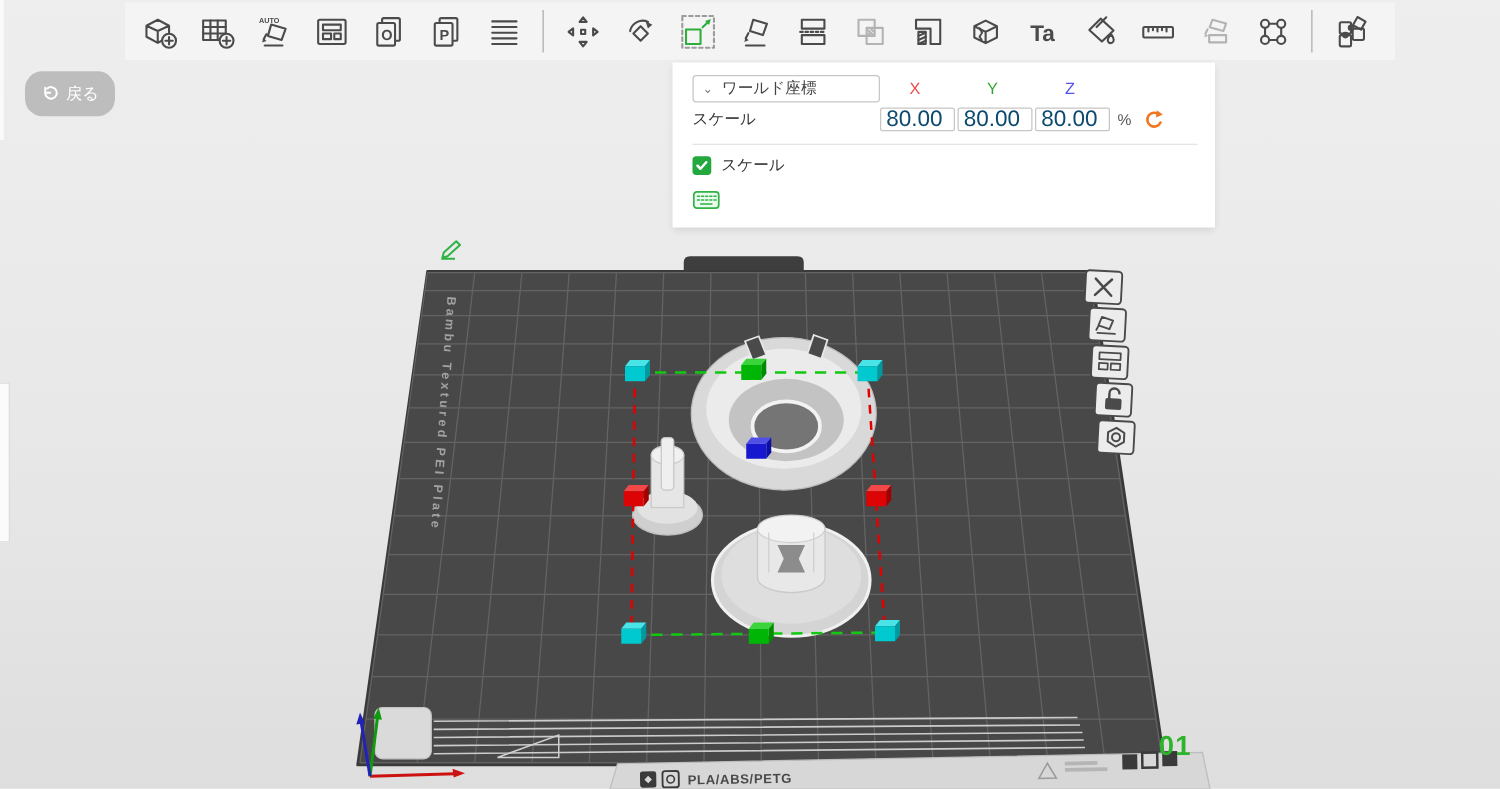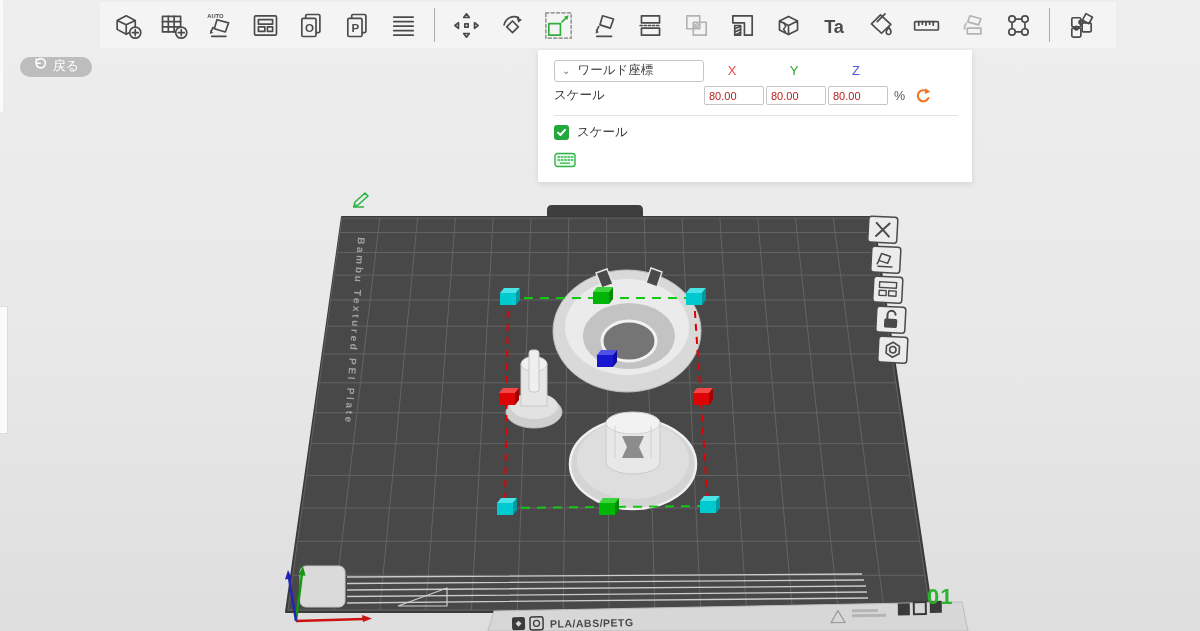--- a/index.html
+++ b/index.html
@@ -17,36 +17,36 @@
   }
   .tb{width:40px;height:40px;margin:0 3px;display:flex;align-items:center;justify-content:center;border-radius:3px;cursor:pointer}
   .tb svg{width:31px;height:31px}
   .tb svg *{stroke:#4b4b4b;fill:none;stroke-width:1.3;stroke-linejoin:round;stroke-linecap:round}
   .tb svg .f{fill:#4b4b4b;stroke:none}
   .tb svg text{fill:#4b4b4b;stroke:none;font-family:"Liberation Sans",sans-serif;font-weight:bold}
   .tb.disabled{opacity:.38}
   .vsep{width:1px;height:34px;background:#ababab;margin:0 8px}
   
   .back-btn{
-    position:absolute;left:20px;top:57px;width:72px;height:20px;border-radius:14px;
-    background:#bdbdbd;color:#fff;display:flex;justify-content:center;
+    position:absolute;left:20px;top:57px;width:72px;height:36px;border-radius:14px;
+    background:#bdbdbd;color:#fff;display:flex;align-items:center;justify-content:center;
     gap:6px;font-size:13px;z-index:5;cursor:pointer
   }
   
   .panel{
     position:absolute;left:538px;top:50px;width:418px;background:#fff;z-index:6;
     padding:8px 0 12px 16px;box-shadow:0 2px 6px rgba(0,0,0,.10);
   }
   .prow{display:grid;grid-template-columns:150px 62px 62px 62px 70px;align-items:center;height:25px}
   .dropdown{width:134px;height:20px;border:1px solid #c6c6c6;border-radius:3px;display:flex;align-items:center;gap:7px;padding:0 7px;font-size:12.5px;color:#444;cursor:pointer;background:#fff}
   .chev{font-size:10px;color:#777}
   .axis{width:56px;display:inline-block;text-align:center;font-size:13px}
   .ax-x{color:#e94b4b}.ax-y{color:#2da52d}.ax-z{color:#5454e8}
   .rowlab{font-size:12.5px;color:#333}
-  .num{width:50px;height:17px;border:1px solid #c6c6c6;border-radius:2px;font-size:11px;color:#b91c1c;padding:0 4px;font-family:"Liberation Sans",sans-serif;background:#fff}
+  .num{width:50px;height:17px;border:1px solid #c6c6c6;border-radius:2px;font-size:18px;color:#0c4a6e;padding:0 4px;font-family:"Liberation Sans",sans-serif;background:#fff}
   .unitcell{display:flex;align-items:center;gap:10px;font-size:12.5px;color:#555;padding-left:4px}
   .reset-btn{width:17px;height:17px;cursor:pointer;display:flex}
   .divider{border:none;border-top:1px solid #e4e4e4;margin:7px 14px 0 0}
   .chkrow{display:flex;align-items:center;gap:8px;height:24px;margin-top:4px;font-size:12.5px;color:#333}
   .checkbox{width:15px;height:15px;border-radius:3px;background:#23a83e;display:flex;align-items:center;justify-content:center;cursor:pointer}
   .kbrow{margin-top:8px;height:18px}
   .kb-btn{display:inline-flex;cursor:pointer}
   
   .left-strip{position:absolute;left:0;top:306px;width:7px;height:126px;background:#fbfbfb;border:1px solid #dcdcdc;border-left:none;z-index:4}
   .corner-strip{position:absolute;left:0;top:0;width:3px;height:112px;background:#fafafa;z-index:4}

